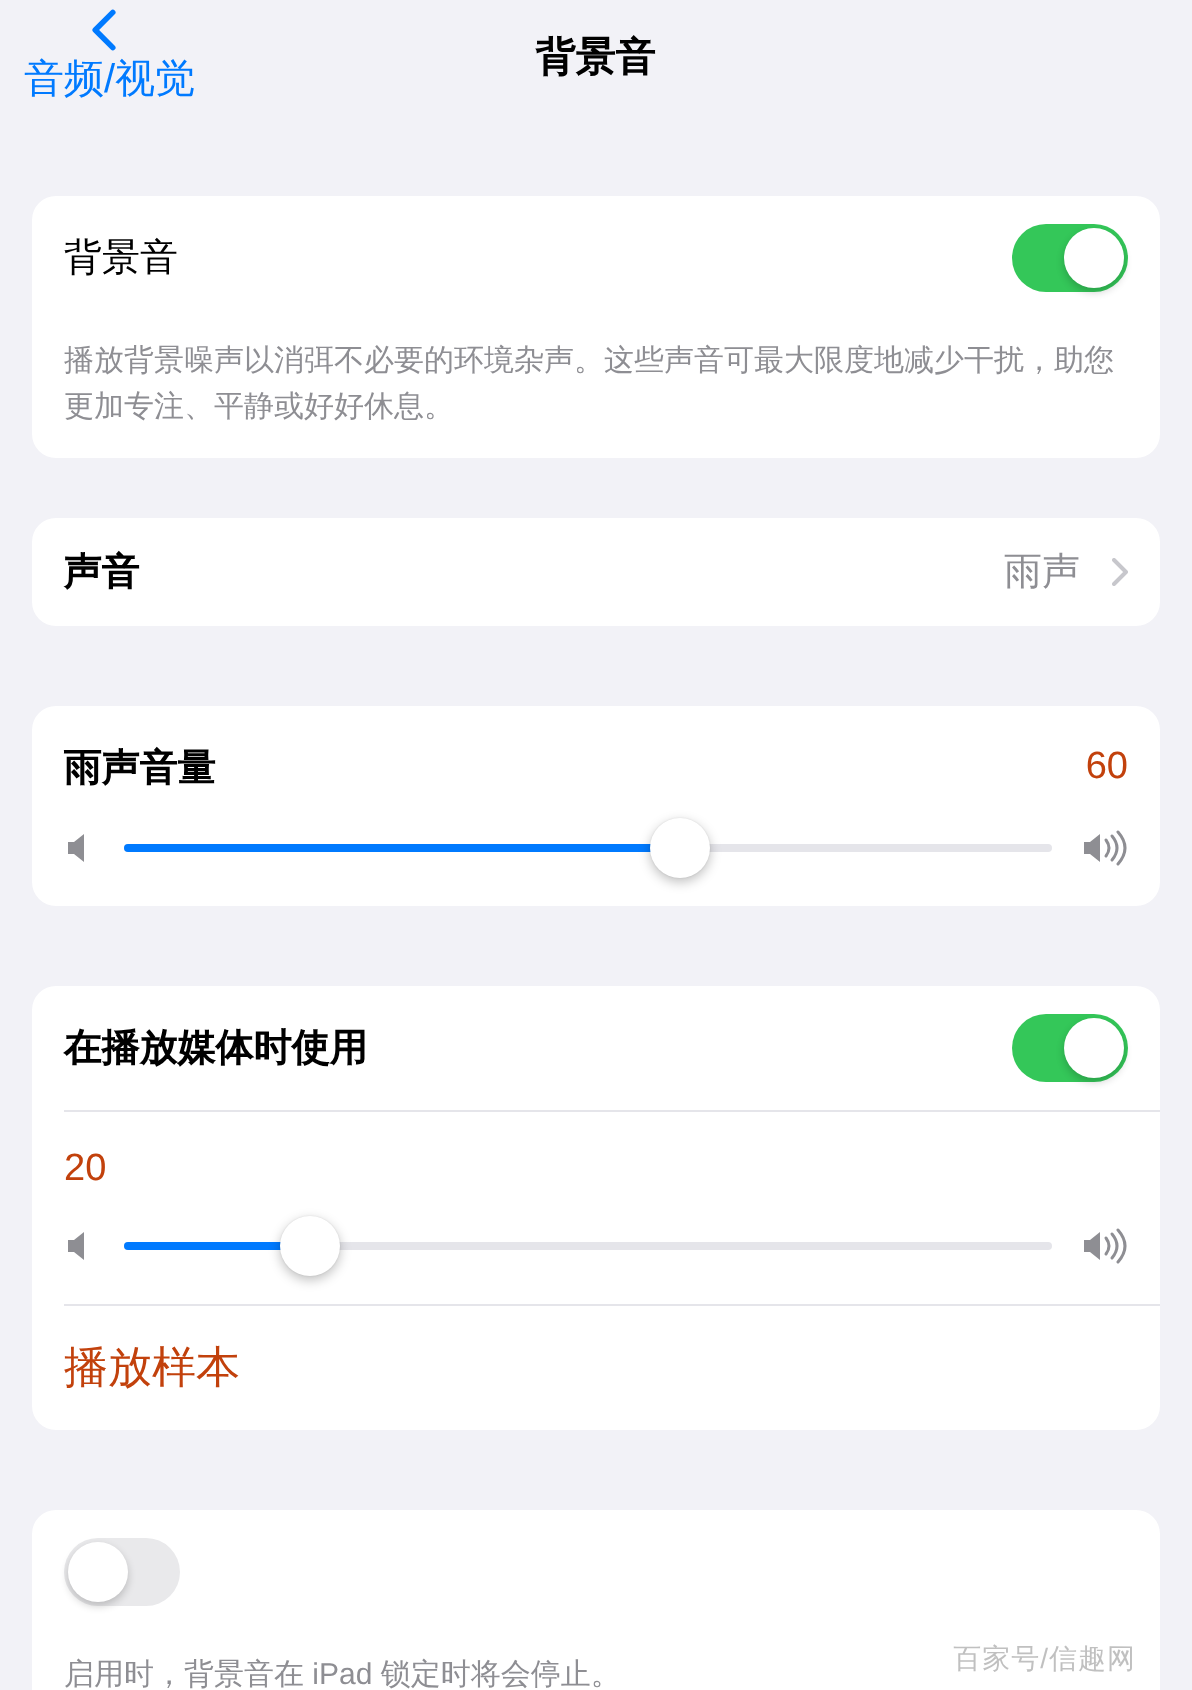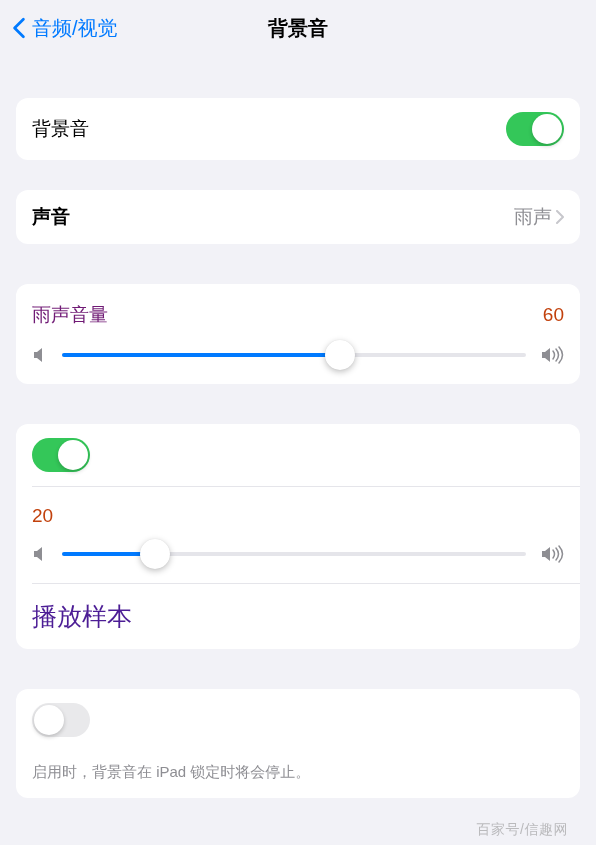--- a/index.html
+++ b/index.html
@@ -21,20 +21,21 @@
       align-items: center;
       position: relative;
       padding: 0 12px;
     }
     .back-button {
       display: flex;
       align-items: center;
       color: #007aff;
       font-size: 20px;
       cursor: pointer;
+      flex-direction: column;
     }
     .back-chevron {
       width: 14px;
       height: 22px;
       margin-right: 6px;
     }
     .nav-title {
       position: absolute;
       left: 50%;
       transform: translateX(-50%);
@@ -68,21 +69,21 @@
       font-size: 19px;
       color: #000;
       font-weight: 700;
     }
     .row-label.bold {
       font-weight: 500;
     }
     .row-value {
       display: flex;
       align-items: center;
-      gap: 4px;
+      gap: 16px;
     }
     .row-value-text {
       font-size: 19px;
       color: #8e8e93;
     }
     .row-chevron {
       width: 8px;
       height: 14px;
       color: #c7c7cc;
     }
@@ -125,21 +126,22 @@
       padding: 18px 16px 20px;
     }
     .slider-header {
       display: flex;
       justify-content: space-between;
       align-items: center;
       margin-bottom: 18px;
     }
     .slider-label {
       font-size: 19px;
-      color: #701a75;
+      color: #000000;
+      font-weight: bold;
     }
     .slider-value {
       font-size: 19px;
       color: #c2410c;
     }
     .slider-row {
       display: flex;
       align-items: center;
       gap: 14px;
     }
@@ -172,22 +174,22 @@
     }
     .separator {
       height: 1px;
       background: #e5e5ea;
       margin-left: 16px;
     }
     .link-row {
       padding: 16px 16px;
     }
     .link-text {
-      font-size: 25px;
-      color: #4c1d95;
+      font-size: 22px;
+      color: #c2410c;
       cursor: pointer;
     }
     .watermark {
       position: absolute;
       bottom: 6px;
       right: 28px;
       font-size: 14px;
       color: rgba(140,140,140,0.55);
       letter-spacing: 0.5px;
     }
@@ -207,20 +209,21 @@
 
 <div class="content">
 
   <div class="card first">
     <div class="row">
       <span class="row-label bold">背景音</span>
       <div class="toggle on">
         <div class="toggle-knob"></div>
       </div>
     </div>
+    <div class="footer-text">播放背景噪声以消弭不必要的环境杂声。这些声音可最大限度地减少干扰，助您更加专注、平静或好好休息。</div>
   </div>
 
   <div class="card spacer-30">
     <div class="row">
       <span class="row-label">声音</span>
       <div class="row-value">
         <span class="row-value-text">雨声</span>
         <svg class="row-chevron" viewBox="0 0 8 14" fill="none" stroke="currentColor" stroke-width="2" stroke-linecap="round" stroke-linejoin="round">
           <polyline points="1,1 7,7 1,13"></polyline>
         </svg>
@@ -247,20 +250,21 @@
           <path d="M13 5 Q16 9 13 13" fill="none" stroke="currentColor" stroke-width="1.5" stroke-linecap="round"></path>
           <path d="M16 3 Q21 9 16 15" fill="none" stroke="currentColor" stroke-width="1.5" stroke-linecap="round"></path>
           <path d="M19 1 Q26 9 19 17" fill="none" stroke="currentColor" stroke-width="1.5" stroke-linecap="round"></path>
         </svg>
       </div>
     </div>
   </div>
 
   <div class="card">
     <div class="row">
+      <span class="row-label">在播放媒体时使用</span>
       <div class="toggle on">
         <div class="toggle-knob"></div>
       </div>
     </div>
     <div class="separator"></div>
     <div class="slider-section">
       <div class="slider-header">
         <span class="slider-value">20</span>
       </div>
       <div class="slider-row">

